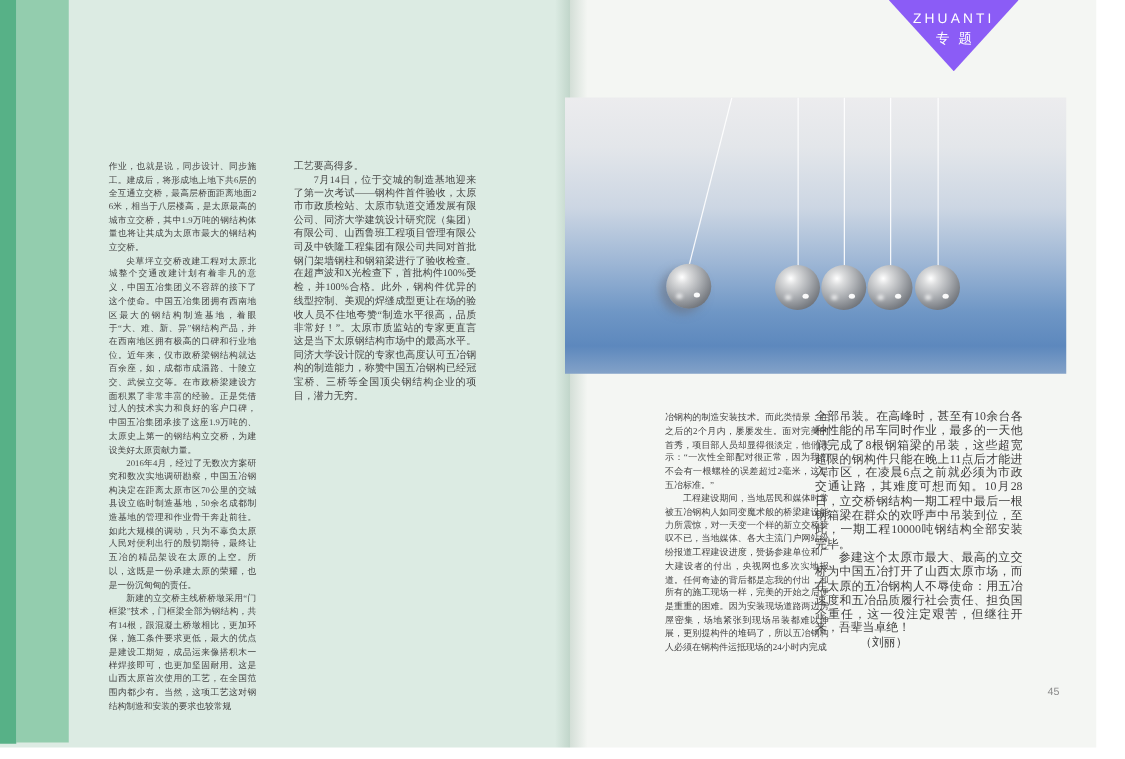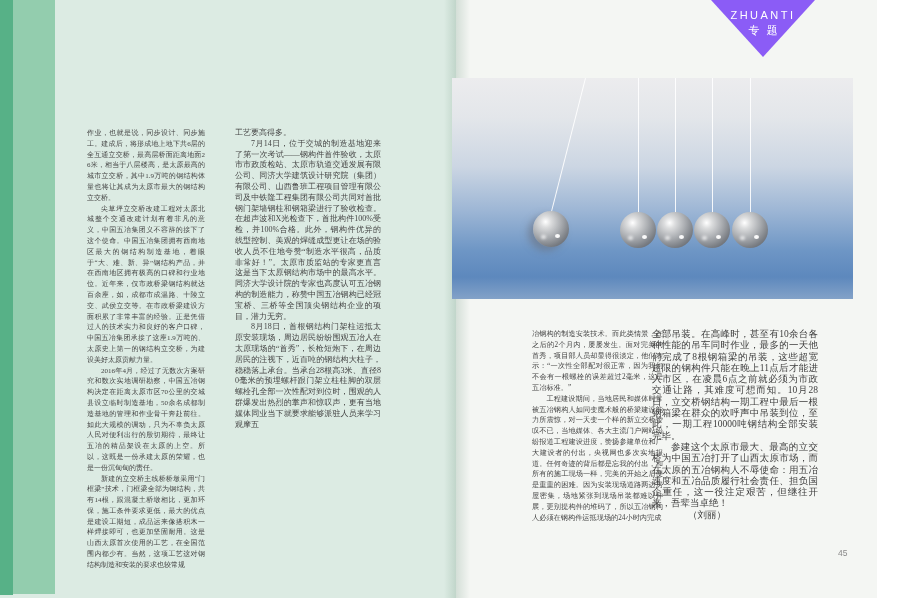--- a/index.html
+++ b/index.html
@@ -64,21 +64,20 @@
   <div class="col col-l1">
     <p class="cont">作业，也就是说，同步设计、同步施工。建成后，将形成地上地下共6层的全互通立交桥，最高层桥面距离地面26米，相当于八层楼高，是太原最高的城市立交桥，其中1.9万吨的钢结构体量也将让其成为太原市最大的钢结构立交桥。</p>
     <p class="ind">尖草坪立交桥改建工程对太原北城整个交通改建计划有着非凡的意义，中国五冶集团义不容辞的接下了这个使命。中国五冶集团拥有西南地区最大的钢结构制造基地，着眼于“大、难、新、异”钢结构产品，并在西南地区拥有极高的口碑和行业地位。近年来，仅市政桥梁钢结构就达百余座，如，成都市成温路、十陵立交、武侯立交等。在市政桥梁建设方面积累了非常丰富的经验。正是凭借过人的技术实力和良好的客户口碑，中国五冶集团承接了这座1.9万吨的、太原史上第一的钢结构立交桥，为建设美好太原贡献力量。</p>
     <p class="ind">2016年4月，经过了无数次方案研究和数次实地调研勘察，中国五冶钢构决定在距离太原市区70公里的交城县设立临时制造基地，50余名成都制造基地的管理和作业骨干奔赴前往。如此大规模的调动，只为不辜负太原人民对便利出行的殷切期待，最终让五冶的精品架设在太原的上空。所以，这既是一份承建太原的荣耀，也是一份沉甸甸的责任。</p>
     <p class="ind">新建的立交桥主线桥桥墩采用“门框梁”技术，门框梁全部为钢结构，共有14根，跟混凝土桥墩相比，更加环保，施工条件要求更低，最大的优点是建设工期短，成品运来像搭积木一样焊接即可，也更加坚固耐用。这是山西太原首次使用的工艺，在全国范围内都少有。当然，这项工艺这对钢结构制造和安装的要求也较常规</p>
   </div>
 
   <div class="col col-l2">
     <p class="cont">工艺要高得多。</p>
     <p class="ind">7月14日，位于交城的制造基地迎来了第一次考试——钢构件首件验收，太原市市政质检站、太原市轨道交通发展有限公司、同济大学建筑设计研究院（集团）有限公司、山西鲁班工程项目管理有限公司及中铁隆工程集团有限公司共同对首批钢门架墙钢柱和钢箱梁进行了验收检查。在超声波和X光检查下，首批构件100%受检，并100%合格。此外，钢构件优异的线型控制、美观的焊缝成型更让在场的验收人员不住地夸赞“制造水平很高，品质非常好！”。太原市质监站的专家更直言这是当下太原钢结构市场中的最高水平。同济大学设计院的专家也高度认可五冶钢构的制造能力，称赞中国五冶钢构已经冠宝桥、三桥等全国顶尖钢结构企业的项目，潜力无穷。</p>
-    <p class="ind">8月18日，首根钢结构门架柱运抵太原安装现场，周边居民纷纷围观五冶人在太原现场的“首秀”，长枪短炮下，在周边居民的注视下，近百吨的钢结构大柱子，稳稳落上承台。当承台28根高3米、直径80毫米的预埋螺杆跟门架立柱柱脚的双层螺栓孔全部一次性配对到位时，围观的人群爆发出热烈的掌声和惊叹声，更有当地媒体同业当下就要求能够派驻人员来学习观摩五</p>
   </div>
 
   <div class="paper-right"></div>
   <div class="gutter"></div>
 
   <div class="badge">
     <span class="badge-en">ZHUANTI</span>
     <span class="badge-zh">专题</span>
   </div>
 

